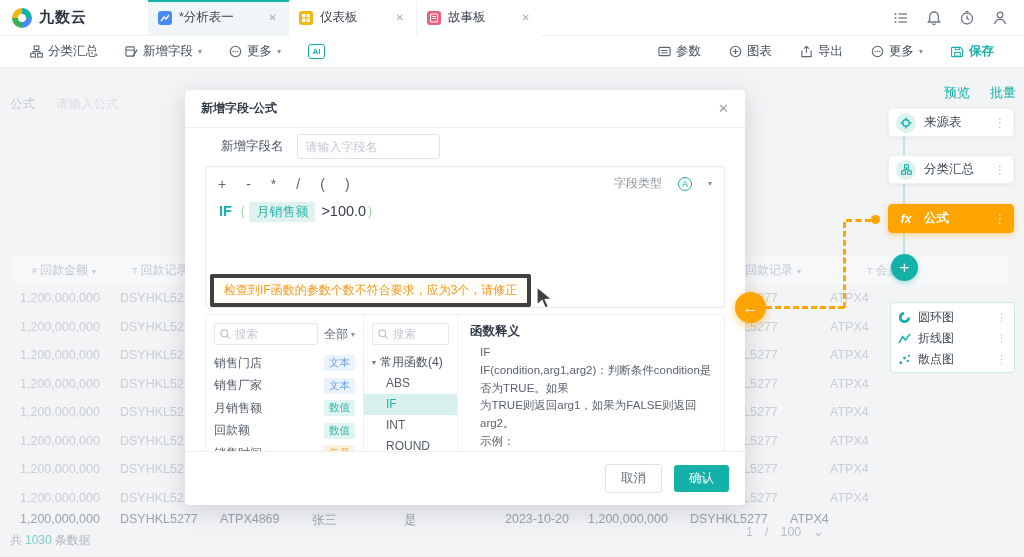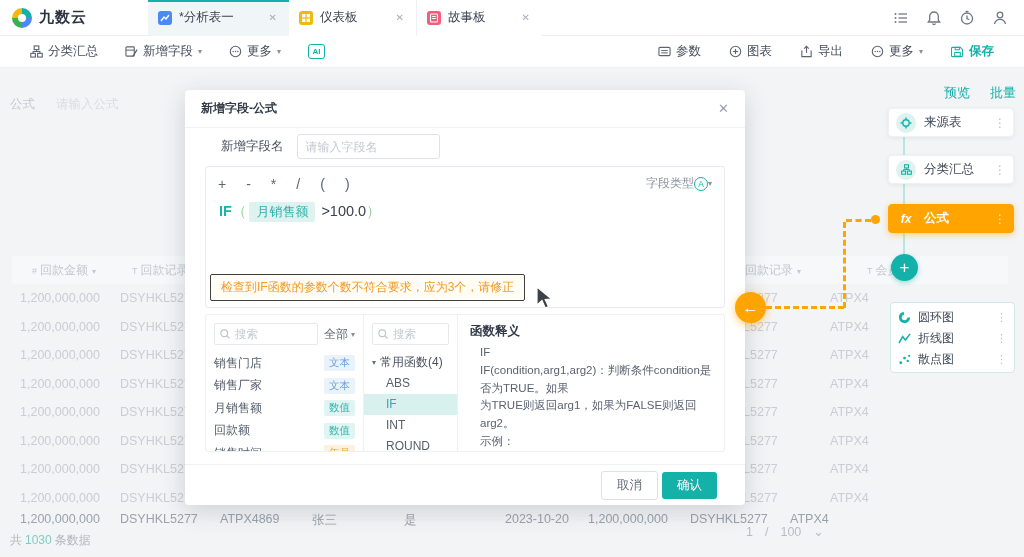--- a/index.html
+++ b/index.html
@@ -112,30 +112,30 @@
   .m-name-row { position:absolute; left:36px; top:44px; display:flex; align-items:center; }
   .m-name-label { font-size:12.5px; color:#4a5360; margin-right:13px; }
   .m-name-input { width:143px; height:25px; border:1px solid #dfe2e8; border-radius:3px; padding:0 8px;
                   font-size:12px; color:#333; outline:none; }
   .m-name-input::placeholder { color:#c4c8d0; }
   .m-editor { position:absolute; left:20px; top:76px; width:520px; height:142px; border:1px solid #e7eaee;
               border-radius:3px; }
   .op-row { display:flex; align-items:center; padding:8px 12px 0 12px; }
   .op { background:none; border:none; font-size:14px; color:#5c6573; margin-right:20px;
         font-family:inherit; cursor:default; }
-  .field-type { margin-left:auto; display:flex; align-items:center; gap:0; font-size:12px; color:#8b929c; }
+  .field-type { margin-left:auto; display:flex; align-items:center; gap:16px; font-size:12px; color:#8b929c; }
   .ft-badge { width:14px; height:14px; border:1px solid #14b1a9; border-radius:50%; color:#14b1a9;
               font-size:8.5px; display:flex; align-items:center; justify-content:center; }
   .formula-line { padding:10px 0 0 13px; font-size:14.5px; color:#3a424e; }
   .tk-fn { color:#1db1a8; font-weight:bold; }
   .tk-paren { color:#93cf9e; }
   .tk-field { display:inline-block; background:#dff2ef; color:#2ab3ab; padding:1px 7px; border-radius:2px;
               margin:0 6px 0 3px; font-size:13px; }
-  .m-warning { position:absolute; left:4px; bottom:6px; font-size:12px; color:#f59a23;
-               border:1px solid #404040; background:#fffdf6; padding:4px 10px; border-radius:2px;
+  .m-warning { position:absolute; left:4px; bottom:0; font-size:12px; color:#f59a23;
+               border:4px solid #404040; background:#fffdf6; padding:4px 10px; border-radius:2px;
                white-space:nowrap; }
   .m-panels { position:absolute; left:20px; top:224px; width:520px; height:138px; border:1px solid #eef0f3;
               border-radius:3px; display:flex; overflow:hidden; }
   .p-col1 { width:158px; border-right:1px solid #eef0f3; padding:8px; }
   .p-col2 { width:94px;  border-right:1px solid #eef0f3; padding:8px; }
   .p-col3 { flex:1; padding:8px 12px; }
   .search-row { display:flex; align-items:center; gap:6px; }
   .search-box { position:relative; flex:1; }
   .search-box svg { position:absolute; left:5px; top:5px; }
   .search-input { width:100%; height:22px; border:1px solid #e5e8ec; border-radius:2px;
@@ -150,22 +150,22 @@
   .badge-teal { background:#e0f4f2; color:#35b5ad; }
   .badge-orange { background:#fdf0dc; color:#f0a23c; }
   .fn-tree { margin-top:7px; }
   .fn-group { display:flex; align-items:center; gap:4px; font-size:12px; color:#4a5360; height:21px; }
   .fn-group .caret { font-size:8px; color:#6a7380; }
   .fn-item { height:21px; line-height:21px; font-size:12px; color:#57606d; padding-left:22px;
              margin:0 -8px; }
   .fn-item.sel { background:#d9f1ee; color:#24b1a8; }
   .desc-title { font-size:12.5px; font-weight:bold; color:#323b47; margin-bottom:4px; }
   .desc-line { font-size:11.5px; color:#5b6370; line-height:1.55; padding-left:10px; }
-  .m-footer { position:absolute; left:0; right:0; bottom:0; height:41px; border-top:1px solid #f0f1f3;
-              display:flex; align-items:center; justify-content:flex-end; gap:4px; padding:0 28px; }
+  .m-footer { position:absolute; left:0; right:0; bottom:0; height:54px; border-top:1px solid #f0f1f3;
+              display:flex; align-items:center; justify-content:flex-end; gap:12px; padding:0 16px; }
   .btn { font-size:12.5px; padding:5px 15px; border-radius:3px; font-family:inherit; cursor:default; }
   .btn-cancel { border:1px solid #dde1e6; background:#fff; color:#5f6876; }
   .btn-confirm { border:none; background:#14b1a9; color:#fff; }
 
   .cursor { position:absolute; left:534px; top:286px; z-index:10; }
 </style>
 </head>
 <body>
 
 <div id="app">

